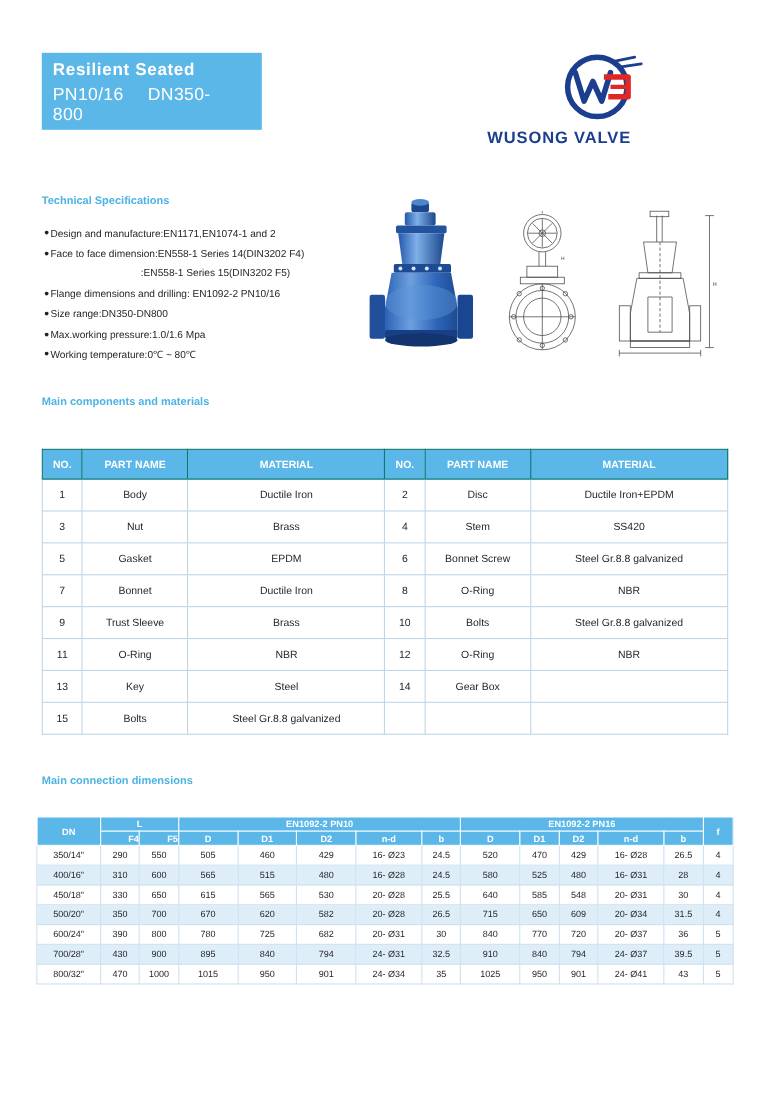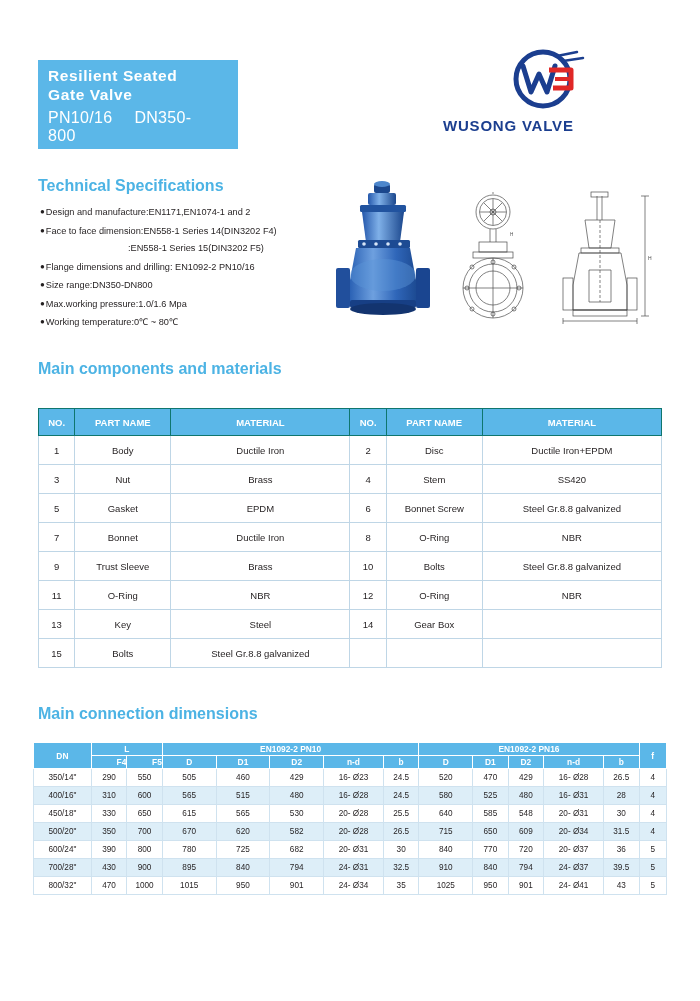--- a/index.html
+++ b/index.html
@@ -18,21 +18,21 @@
   .page {
     position: relative;
     width: 700px;
     height: 1001px;
   }
 
   
   .title-block {
     position: absolute;
     left: 38px;
-    top: 60px;
+    top: 48px;
     width: 200px;
     background: #5bb7e8;
     padding: 6px 26px 4px 10px;
     box-sizing: border-box;
   }
   .title-main {
     color: #ffffff;
     font-size: 15.5px;
     font-weight: bold;
     letter-spacing: 0.6px;
@@ -63,21 +63,21 @@
     font-size: 15px;
     font-weight: bold;
     color: #1b3e8f;
     letter-spacing: 0.8px;
   }
 
   
   .sec-head {
     position: absolute;
     color: #4cb3e4;
-    font-size: 16px;
+    font-size: 10px;
     font-weight: bold;
   }
   #sec-tech { left: 38px; top: 177px; }
   #sec-components { left: 38px; top: 360px; }
   #sec-dimensions { left: 38px; top: 705px; }
 
   
   .spec-list {
     position: absolute;
     left: 40px;
@@ -182,21 +182,20 @@
   .w-b { width: 34px; }
   .w-f2 { width: 26px; }
 </style>
 </head>
 <body>
 
 <div class="page">
 
   <div class="title-block">
     <div class="title-main">Resilient Seated</div>
-    <div class="title-main">Gate Valve</div>
     <div class="title-sub">
       <span>PN10/16</span><span class="sub-gap"></span><span>DN350-800</span>
     </div>
   </div>
 
   <div class="logo-wrap">
     <div class="logo-mark">
       <svg width="96" height="62" viewBox="0 0 96 62" xmlns="http://www.w3.org/2000/svg">
         <circle cx="48" cy="31" r="27" fill="none" stroke="#1b3e8f" stroke-width="5"></circle>
         <path d="M28 18 L36 44 L44 26 L52 44 L60 18" fill="none" stroke="#1b3e8f" stroke-width="5" stroke-linecap="round" stroke-linejoin="round"></path>

